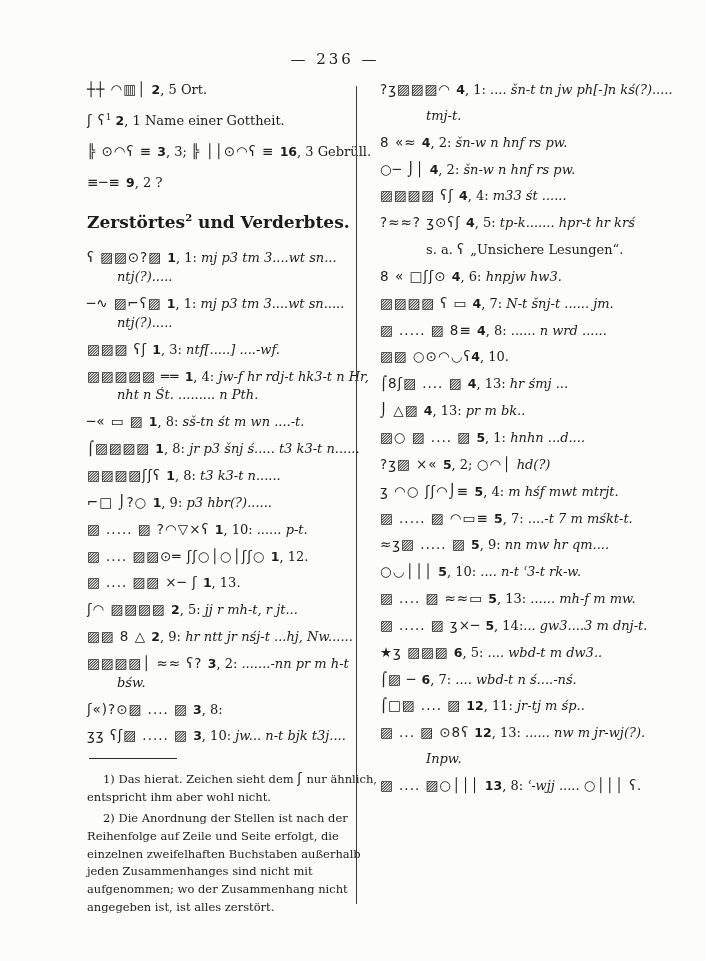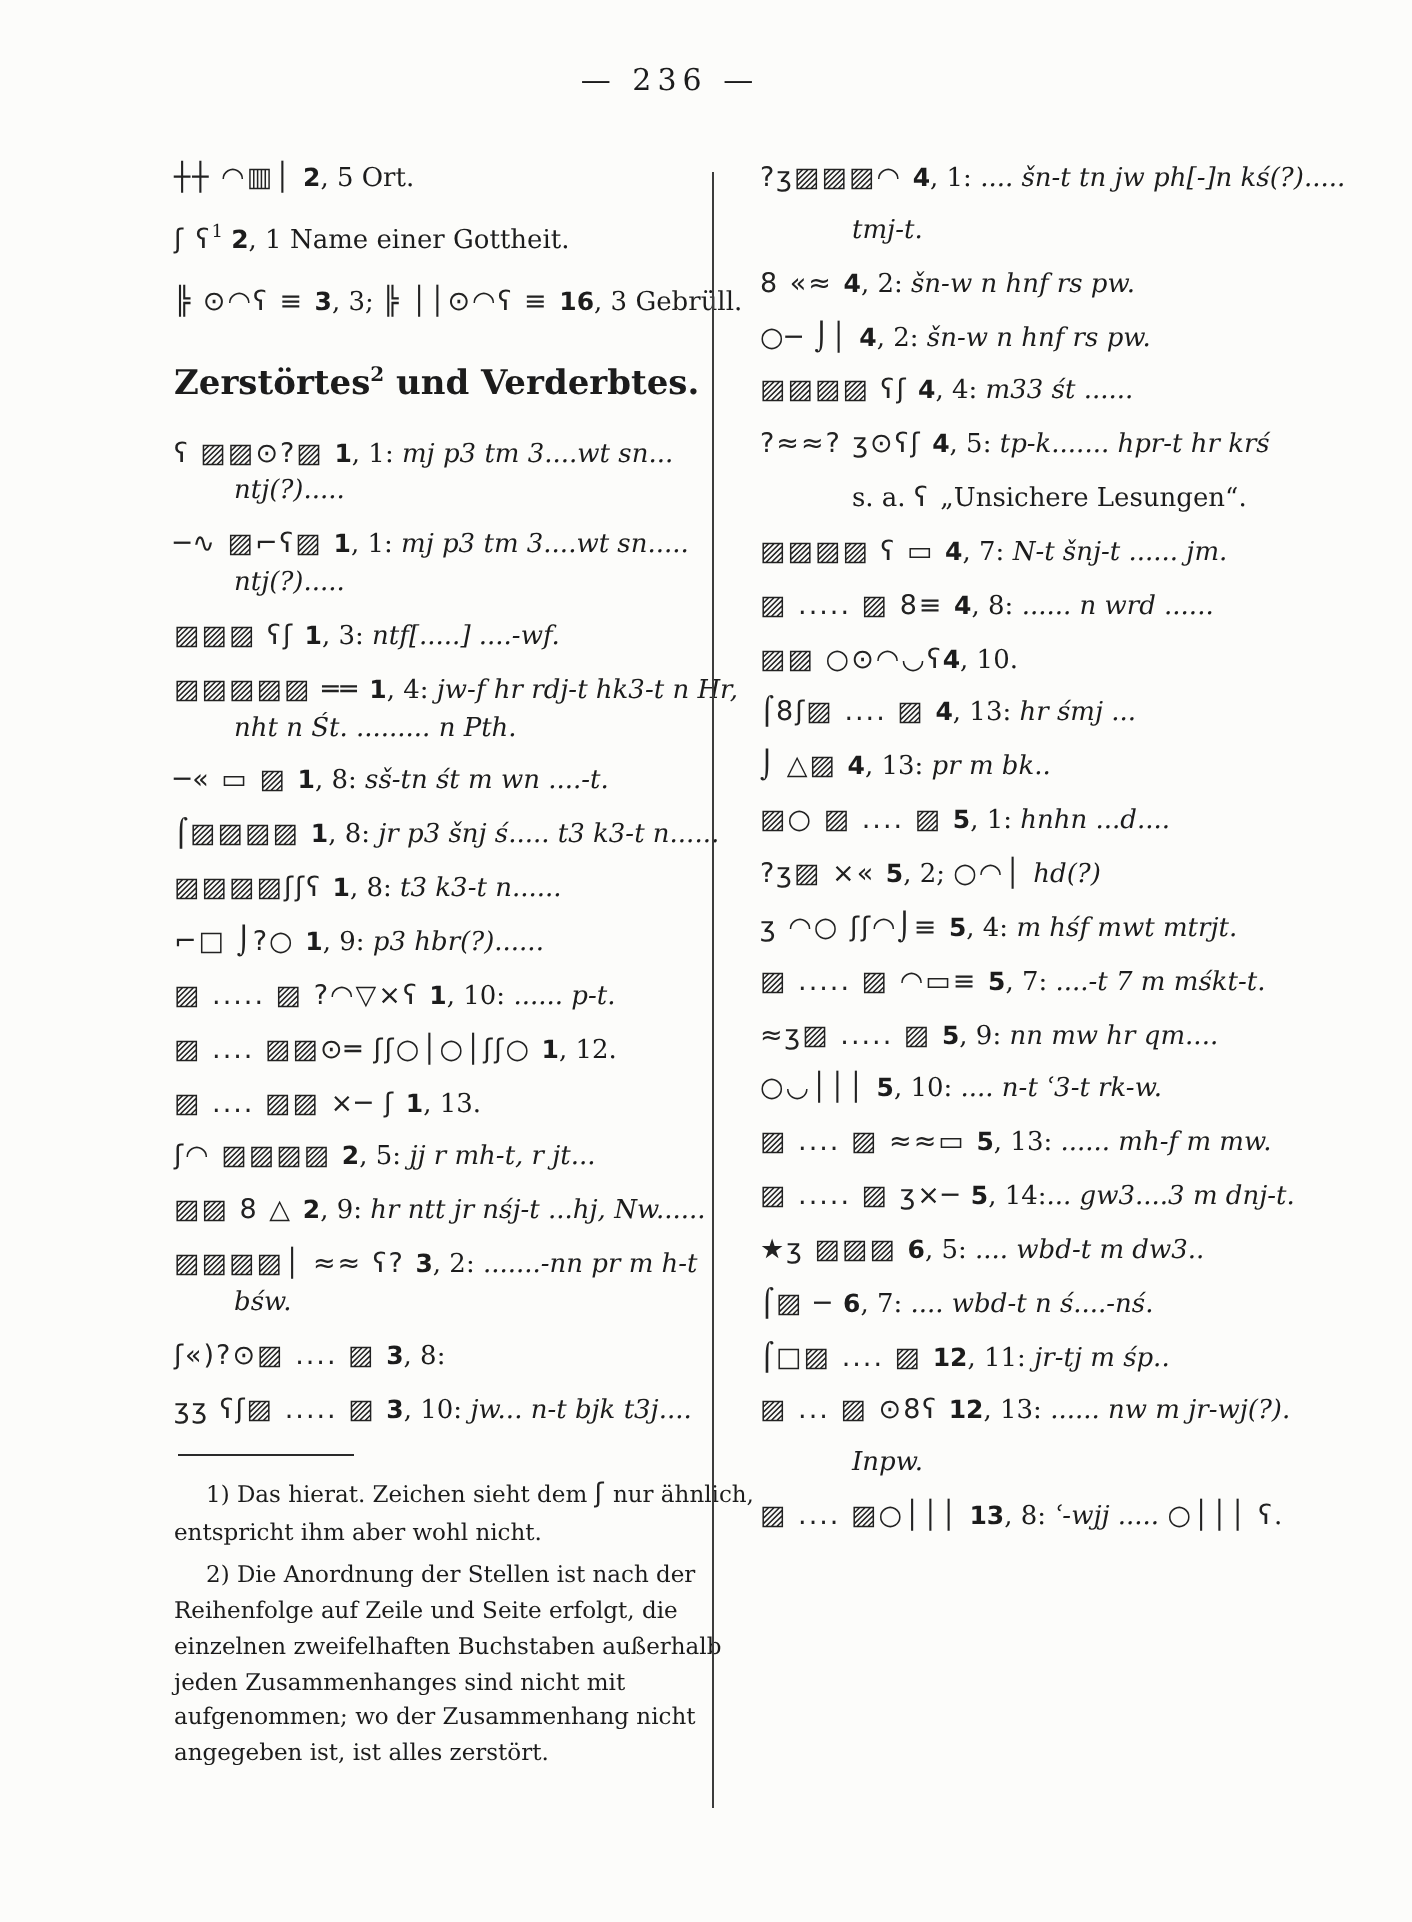--- a/index.html
+++ b/index.html
@@ -1,21 +1,21 @@
 <!DOCTYPE html>
 <html><head>
 <meta charset="utf-8">
 <style>
   html,body{margin:0;padding:0;background:#ffffff;}
   .page{
     position:relative;width:706px;height:961px;background:#fcfcfa;
     font-family:"DejaVu Serif",serif;color:#1c1c1c;overflow:hidden;
   }
   .page-number{
-    position:absolute;top:31px;left:240px;width:190px;text-align:center;
+    position:absolute;top:50px;left:240px;width:190px;text-align:center;
     font-size:15px;letter-spacing:3px;font-family:"DejaVu Serif",serif;
   }
   .col{position:absolute;top:80px;margin-left:25px;}
   .col-left{left:62px;width:292px;}
   .col-right{left:355px;width:300px;}
   .divider{position:absolute;left:356px;top:86px;width:1px;height:818px;background:#3c3c3c;}
   .entry{
     padding-left:30px;text-indent:-30px;margin-bottom:7px;
     font-size:13px;line-height:1.45;
   }
@@ -44,20 +44,21 @@
 
 <div class="page">
 
   <div class="page-number">—  236  —</div>
 
   <div class="col col-left">
     <div id="left-top">
         <div class="entry"><span class="run-g">┼┼ ◠▥│ </span><span class="run-b">2</span><span class="run-r">, 5 Ort.</span></div>
         <div class="entry"><span class="run-g">ʃ ʕ</span><span class="run-sup">1</span><span class="run-r"> </span><span class="run-b">2</span><span class="run-r">, 1 Name einer Gottheit.</span></div>
         <div class="entry"><span class="run-g">╠ ⊙◠ʕ ≡ </span><span class="run-b">3</span><span class="run-r">, 3; </span><span class="run-g">╠ ││⊙◠ʕ ≡ </span><span class="run-b">16</span><span class="run-r">, 3 Gebrüll.</span></div>
+        <div class="entry"><span class="run-g">≡─≡  </span><span class="run-b">9</span><span class="run-r">, 2   ?</span></div>
       </div>
 
     <h2 class="heading"><span>Zerstörtes</span><sup>2</sup><span> und Verderbtes.</span></h2>
 
     <div id="left-main">
         <div class="entry"><span class="run-g">ʕ ▨▨⊙?▨ </span><span class="run-b">1</span><span class="run-r">, 1: </span><span class="run-i">mj p3 tm 3....wt sn... ntj(?).....</span></div>
         <div class="entry"><span class="run-g">─∿ ▨⌐ʕ▨ </span><span class="run-b">1</span><span class="run-r">, 1: </span><span class="run-i">mj p3 tm 3....wt sn..... ntj(?).....</span></div>
         <div class="entry"><span class="run-g">▨▨▨ ʕʃ </span><span class="run-b">1</span><span class="run-r">, 3: </span><span class="run-i">ntf[.....] ....-wf.</span></div>
         <div class="entry"><span class="run-g">▨▨▨▨▨ ══ </span><span class="run-b">1</span><span class="run-r">, 4: </span><span class="run-i">jw-f hr rdj-t hk3-t n Hr, nht n Śt. ......... n Pth.</span></div>
         <div class="entry"><span class="run-g">─« ▭ ▨ </span><span class="run-b">1</span><span class="run-r">, 8: </span><span class="run-i">sš-tn śt m wn ....-t.</span></div>
@@ -85,20 +86,21 @@
 
   <div class="col col-right">
     <div id="right-main">
         <div class="entry"><span class="run-g">?ʒ▨▨▨◠ </span><span class="run-b">4</span><span class="run-r">, 1: </span><span class="run-i">.... šn-t tn jw ph[-]n kś(?).....</span></div>
         <div class="entry cont"><span class="run-i">tmj-t.</span></div>
         <div class="entry"><span class="run-g">8 «≈ </span><span class="run-b">4</span><span class="run-r">, 2: </span><span class="run-i">šn-w n hnf rs pw.</span></div>
         <div class="entry"><span class="run-g">○─ ⌡│ </span><span class="run-b">4</span><span class="run-r">, 2: </span><span class="run-i">šn-w n hnf rs pw.</span></div>
         <div class="entry"><span class="run-g">▨▨▨▨ ʕʃ </span><span class="run-b">4</span><span class="run-r">, 4: </span><span class="run-i">m33 śt ......</span></div>
         <div class="entry"><span class="run-g">?≈≈? ʒ⊙ʕʃ </span><span class="run-b">4</span><span class="run-r">, 5: </span><span class="run-i">tp-k....... hpr-t hr krś</span></div>
         <div class="entry cont"><span class="run-r">s. a. </span><span class="run-g">ʕ </span><span class="run-r">„Unsichere Lesungen“.</span></div>
+        <div class="entry"><span class="run-g">8 « □ʃʃ⊙ </span><span class="run-b">4</span><span class="run-r">, 6: </span><span class="run-i">hnpjw hw3.</span></div>
         <div class="entry"><span class="run-g">▨▨▨▨ ʕ ▭ </span><span class="run-b">4</span><span class="run-r">, 7: </span><span class="run-i">N-t šnj-t ...... jm.</span></div>
         <div class="entry"><span class="run-g">▨ ..... ▨ 8≡ </span><span class="run-b">4</span><span class="run-r">, 8: </span><span class="run-i">...... n wrd ......</span></div>
         <div class="entry"><span class="run-g">▨▨ ○⊙◠◡ʕ</span><span class="run-b">4</span><span class="run-r">, 10.</span></div>
         <div class="entry"><span class="run-g">⌠8ʃ▨ .... ▨ </span><span class="run-b">4</span><span class="run-r">, 13: </span><span class="run-i">hr śmj ...</span></div>
         <div class="entry"><span class="run-g">⌡ △▨ </span><span class="run-b">4</span><span class="run-r">, 13: </span><span class="run-i">pr m bk..</span></div>
         <div class="entry"><span class="run-g">▨○ ▨ .... ▨ </span><span class="run-b">5</span><span class="run-r">, 1: </span><span class="run-i">hnhn ...d....</span></div>
         <div class="entry"><span class="run-g">?ʒ▨ ×« </span><span class="run-b">5</span><span class="run-r">, 2; </span><span class="run-g">○◠│ </span><span class="run-i">hd(?)</span></div>
         <div class="entry"><span class="run-g">ʒ ◠○ ʃʃ◠⌡≡ </span><span class="run-b">5</span><span class="run-r">, 4: </span><span class="run-i">m hśf mwt mtrjt.</span></div>
         <div class="entry"><span class="run-g">▨ ..... ▨ ◠▭≡ </span><span class="run-b">5</span><span class="run-r">, 7: </span><span class="run-i">....-t 7 m mśkt-t.</span></div>
         <div class="entry"><span class="run-g">≈ʒ▨ ..... ▨ </span><span class="run-b">5</span><span class="run-r">, 9: </span><span class="run-i">nn mw hr qm....</span></div>

